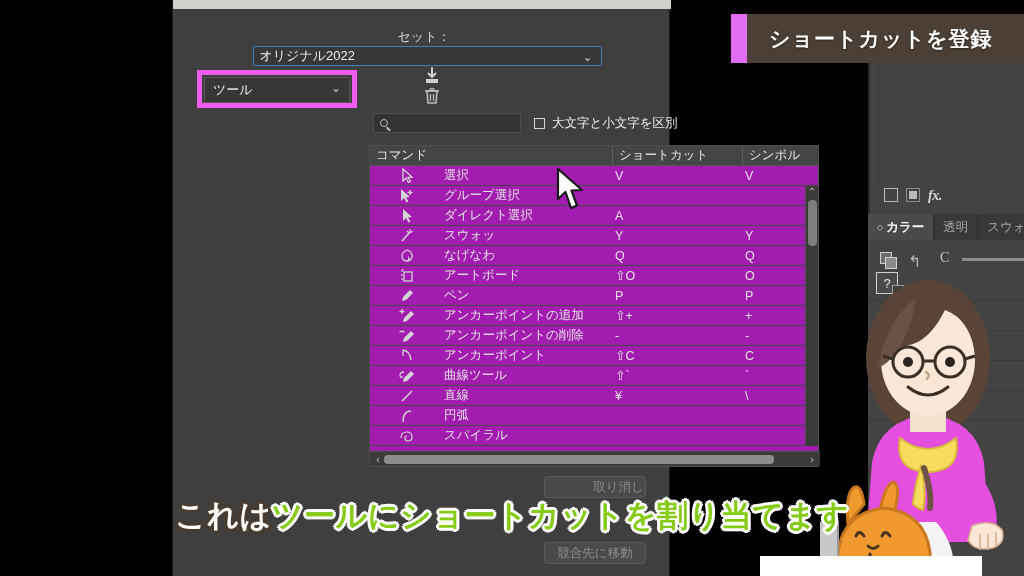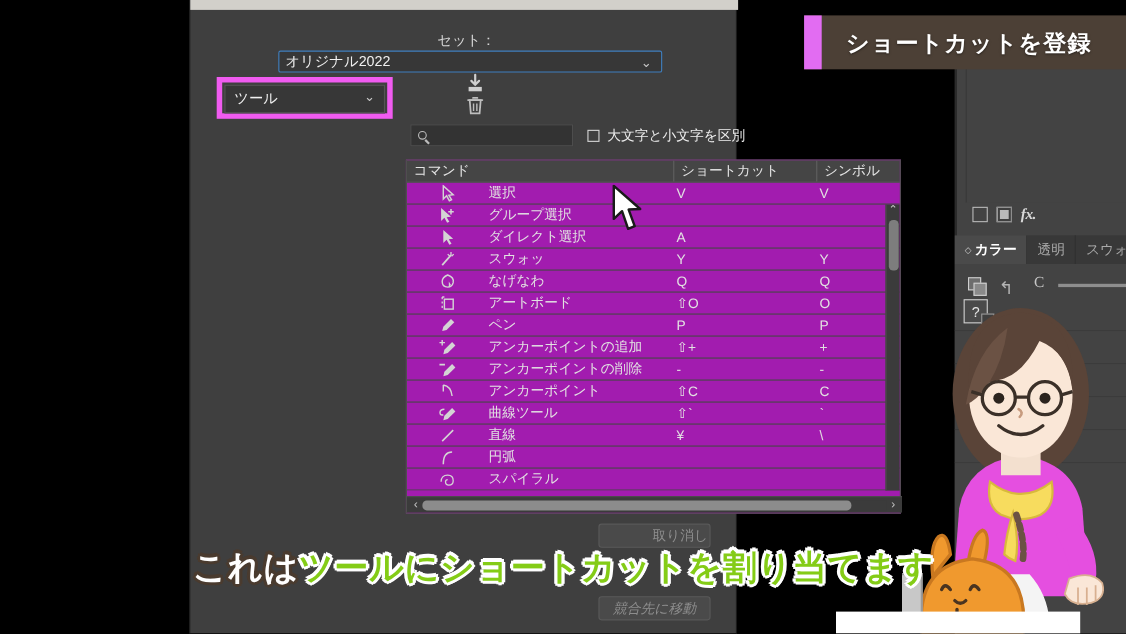--- a/index.html
+++ b/index.html
@@ -167,21 +167,21 @@
   .hscroll .htrack { flex:1; height:9px; background:#3b3b3b; position:relative; }
   .hscroll .hthumb { position:absolute; left:0; top:0; width:390px; height:9px; background:#8c8c8c; border-radius:4px; }
 
   
   .btn {
     position:absolute; width:102px; height:22px;
     background:#4a4a4a; border:1px solid #595959; border-radius:3px;
     color:#8d8d8d; font-size:12.5px; display:flex; align-items:center; justify-content:center;
   }
   .btn.undo { left:544px; top:476px;padding-left:47px; }
-  .btn.goto { left:544px; top:542px;font-style:italic; }
+  .btn.goto { left:544px; top:542px; }
 
   
   .subtitle {
     position:absolute; left:0; top:495px; width:1024px; height:42px;
     display:flex; align-items:center; justify-content:center;
     font-size:31px; font-weight:bold; letter-spacing:0.5px;
     white-space:nowrap;
     z-index:40;
   }
   .sub-w { color:#ffffff;

